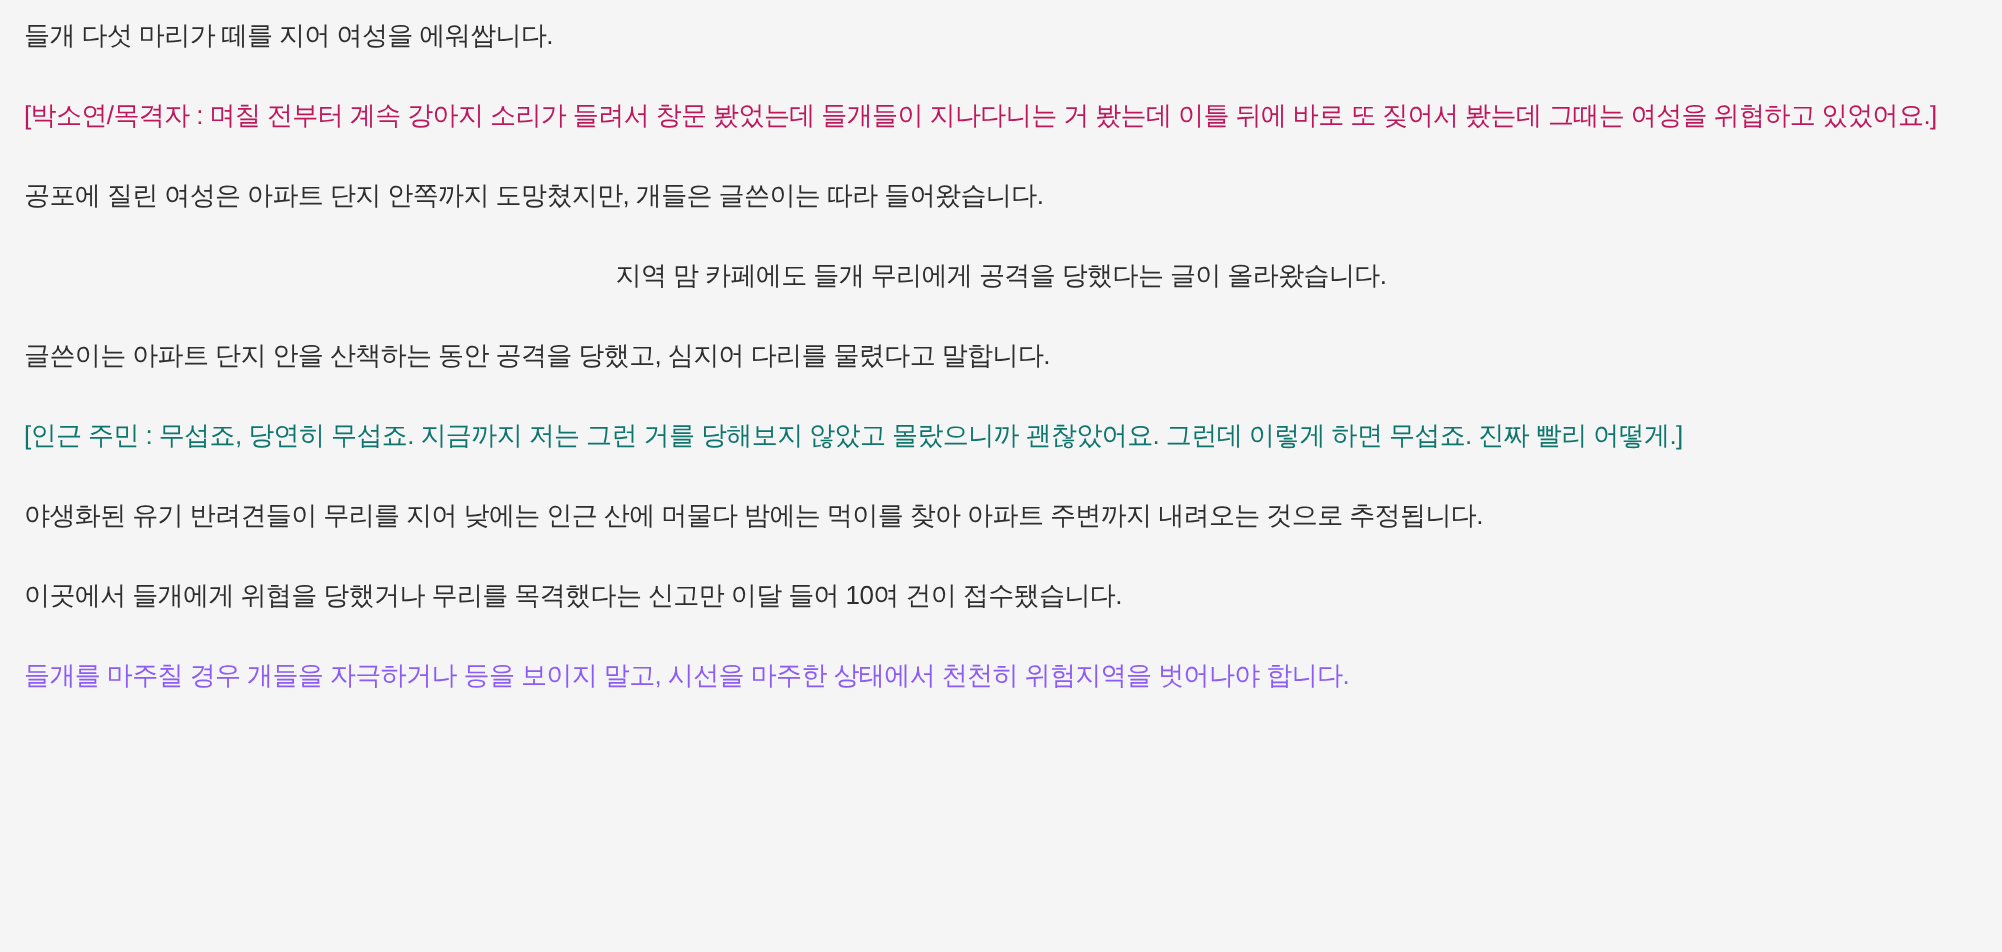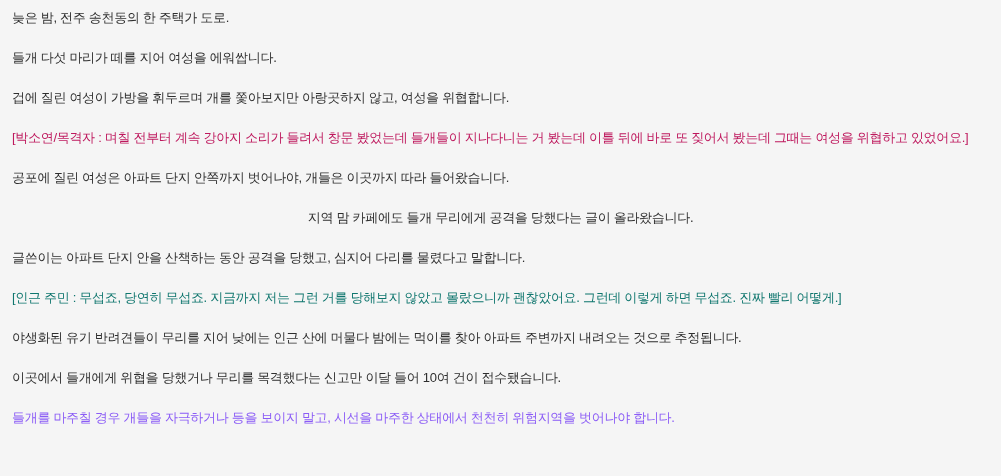--- a/index.html
+++ b/index.html
@@ -24,24 +24,22 @@
     color: #2e2e2e;
     white-space: nowrap;
     -webkit-font-smoothing: antialiased;
   }
 </style>
 </head>
 <body style="background: rgb(245, 245, 245);">
 
 <div class="article-body">
 
-<p style="color: rgb(46, 46, 46);">늦은 밤, 전주 송천동의 한 주택가 도로.</p>
     <p style="color: rgb(46, 46, 46);">들개 다섯 마리가 떼를 지어 여성을 에워쌉니다.</p>
-    <p style="color: rgb(46, 46, 46);">겁에 질린 여성이 가방을 휘두르며 개를 쫓아보지만 아랑곳하지 않고, 여성을 위협합니다.</p>
     <p style="color: #be185d;">[박소연/목격자 : 며칠 전부터 계속 강아지 소리가 들려서 창문 봤었는데 들개들이 지나다니는 거 봤는데 이틀 뒤에 바로 또 짖어서 봤는데 그때는 여성을 위협하고 있었어요.]</p>
-    <p style="color: rgb(46, 46, 46);">공포에 질린 여성은 아파트 단지 안쪽까지 벗어나야, 개들은 이곳까지 따라 들어왔습니다.</p>
+    <p style="color: rgb(46, 46, 46);">공포에 질린 여성은 아파트 단지 안쪽까지 도망쳤지만, 개들은 글쓴이는 따라 들어왔습니다.</p>
     <p style="color: rgb(46, 46, 46); text-align: center;">지역 맘 카페에도 들개 무리에게 공격을 당했다는 글이 올라왔습니다.</p>
     <p style="color: rgb(46, 46, 46);">글쓴이는 아파트 단지 안을 산책하는 동안 공격을 당했고, 심지어 다리를 물렸다고 말합니다.</p>
     <p style="color: #0f766e;">[인근 주민 : 무섭죠, 당연히 무섭죠. 지금까지 저는 그런 거를 당해보지 않았고 몰랐으니까 괜찮았어요. 그런데 이렇게 하면 무섭죠. 진짜 빨리 어떻게.]</p>
     <p style="color: rgb(46, 46, 46);">야생화된 유기 반려견들이 무리를 지어 낮에는 인근 산에 머물다 밤에는 먹이를 찾아 아파트 주변까지 내려오는 것으로 추정됩니다.</p>
     <p style="color: rgb(46, 46, 46);">이곳에서 들개에게 위협을 당했거나 무리를 목격했다는 신고만 이달 들어 10여 건이 접수됐습니다.</p>
     <p style="color: #8b5cf6;">들개를 마주칠 경우 개들을 자극하거나 등을 보이지 말고, 시선을 마주한 상태에서 천천히 위험지역을 벗어나야 합니다.</p>
   </div>
 
 </body></html>

